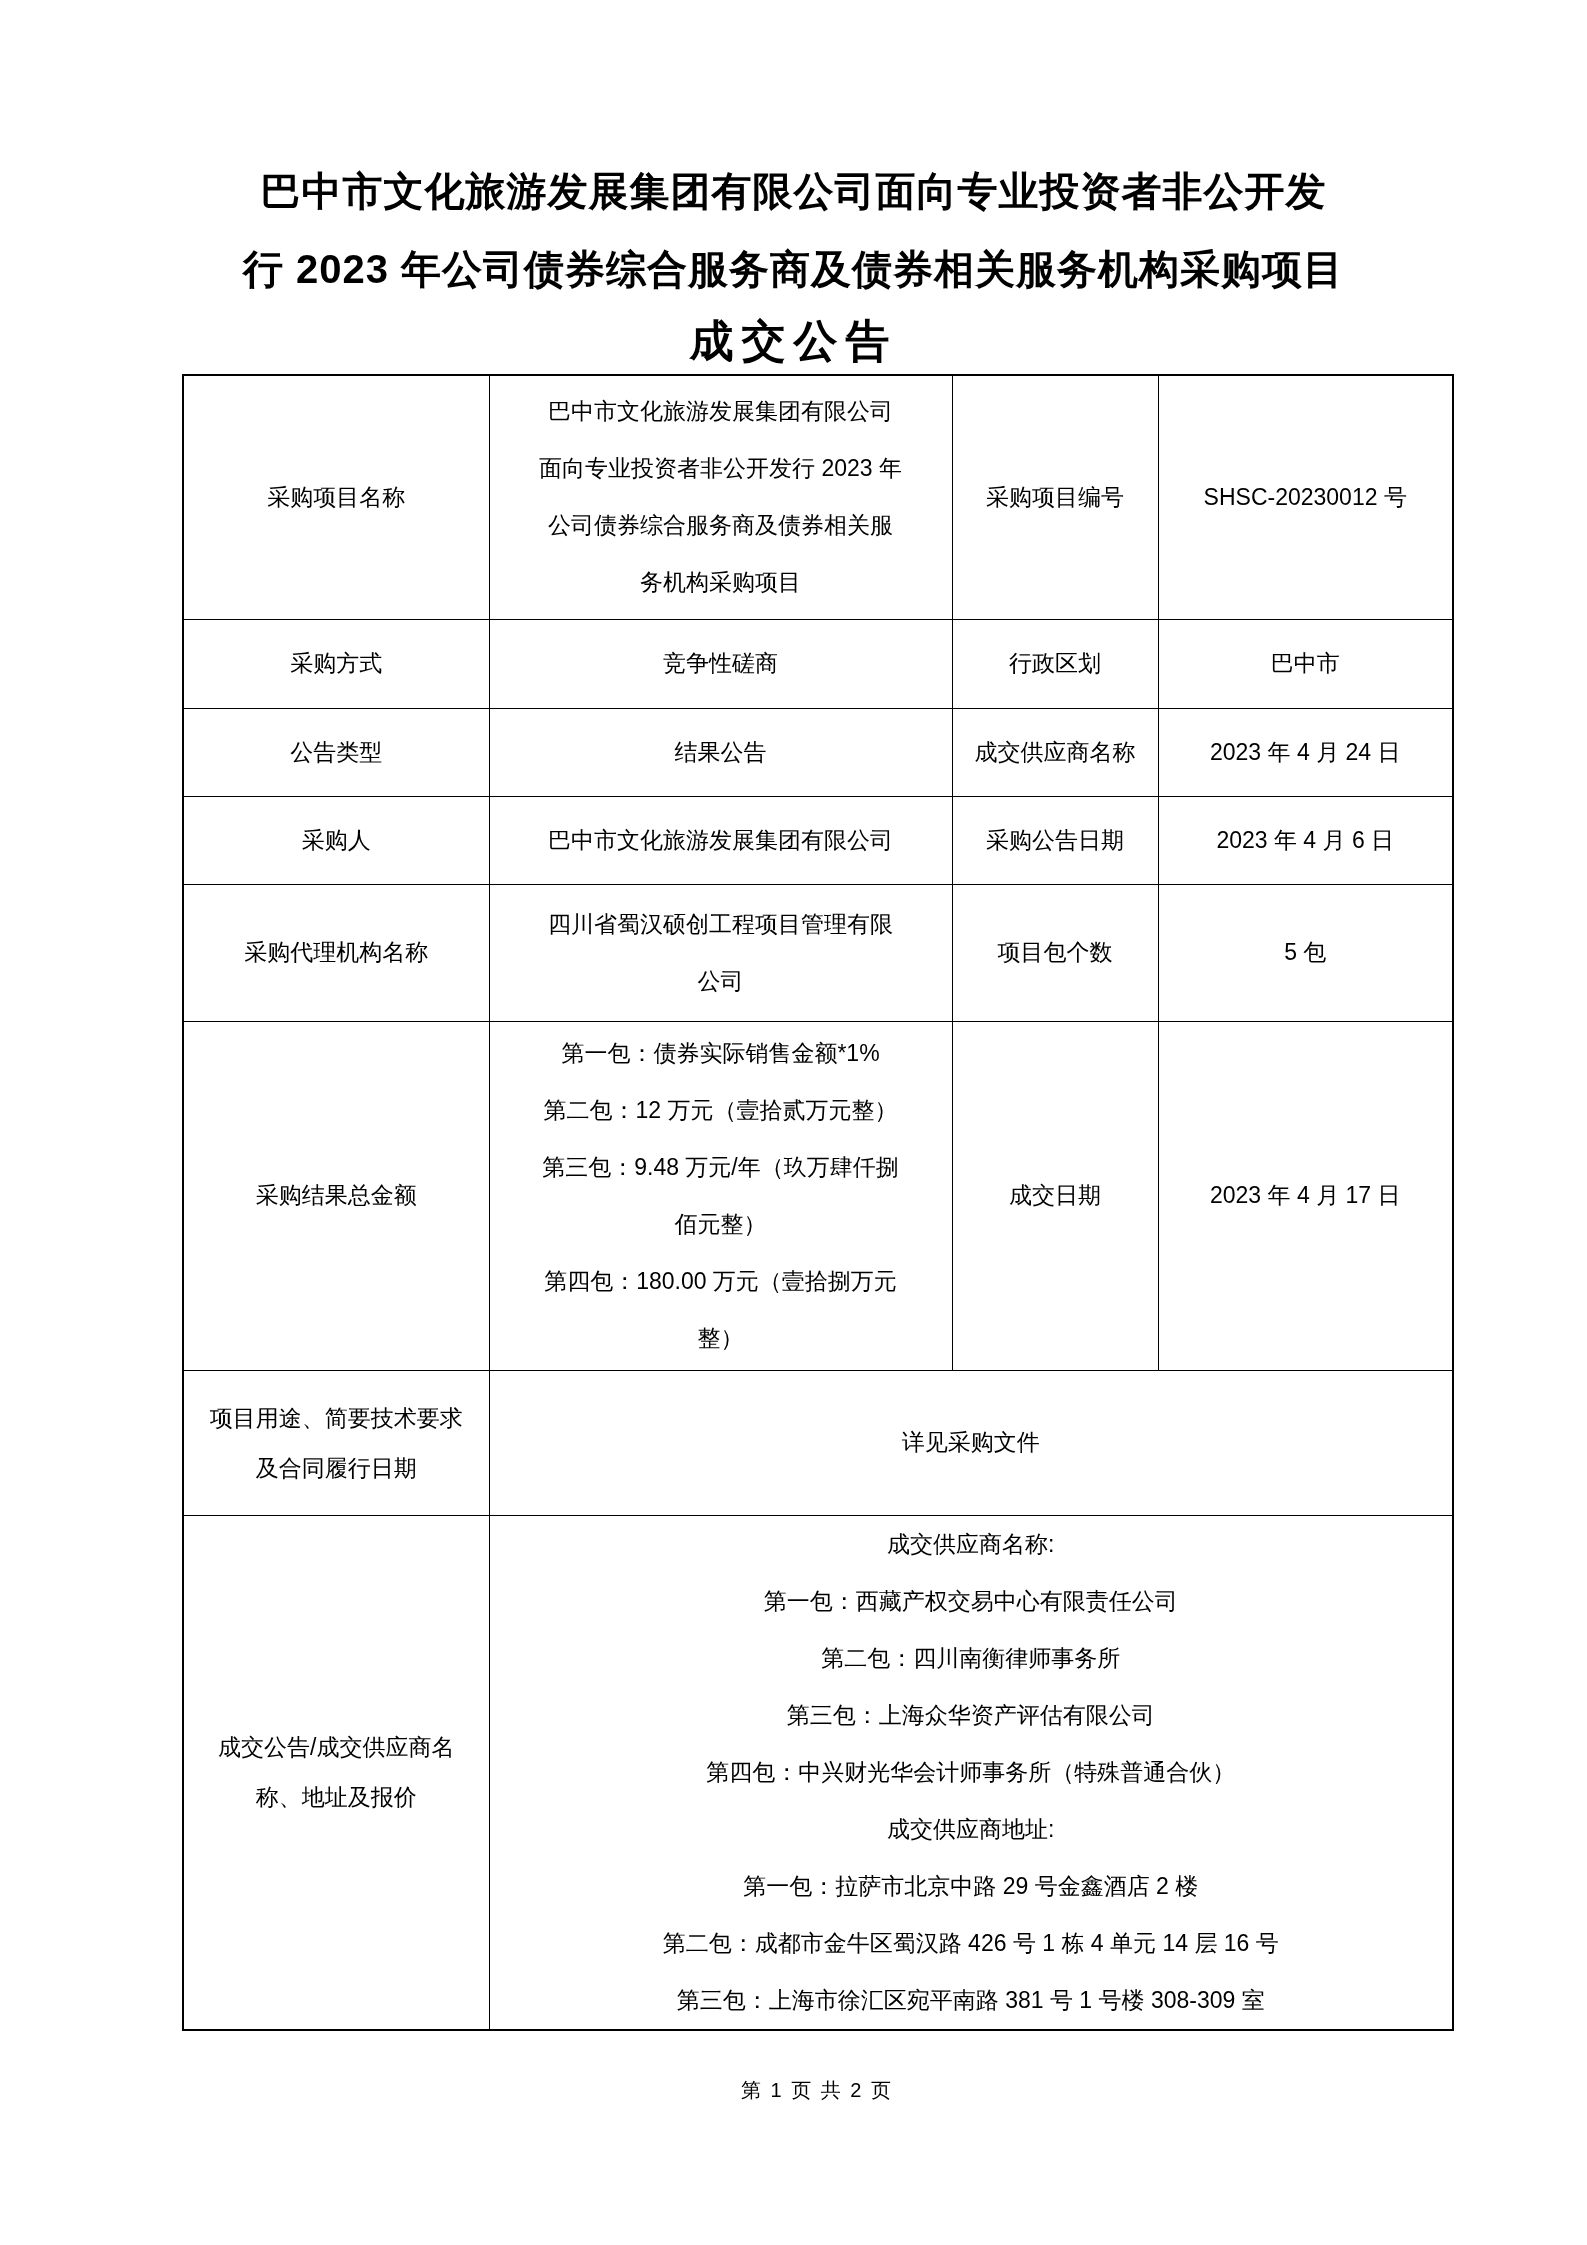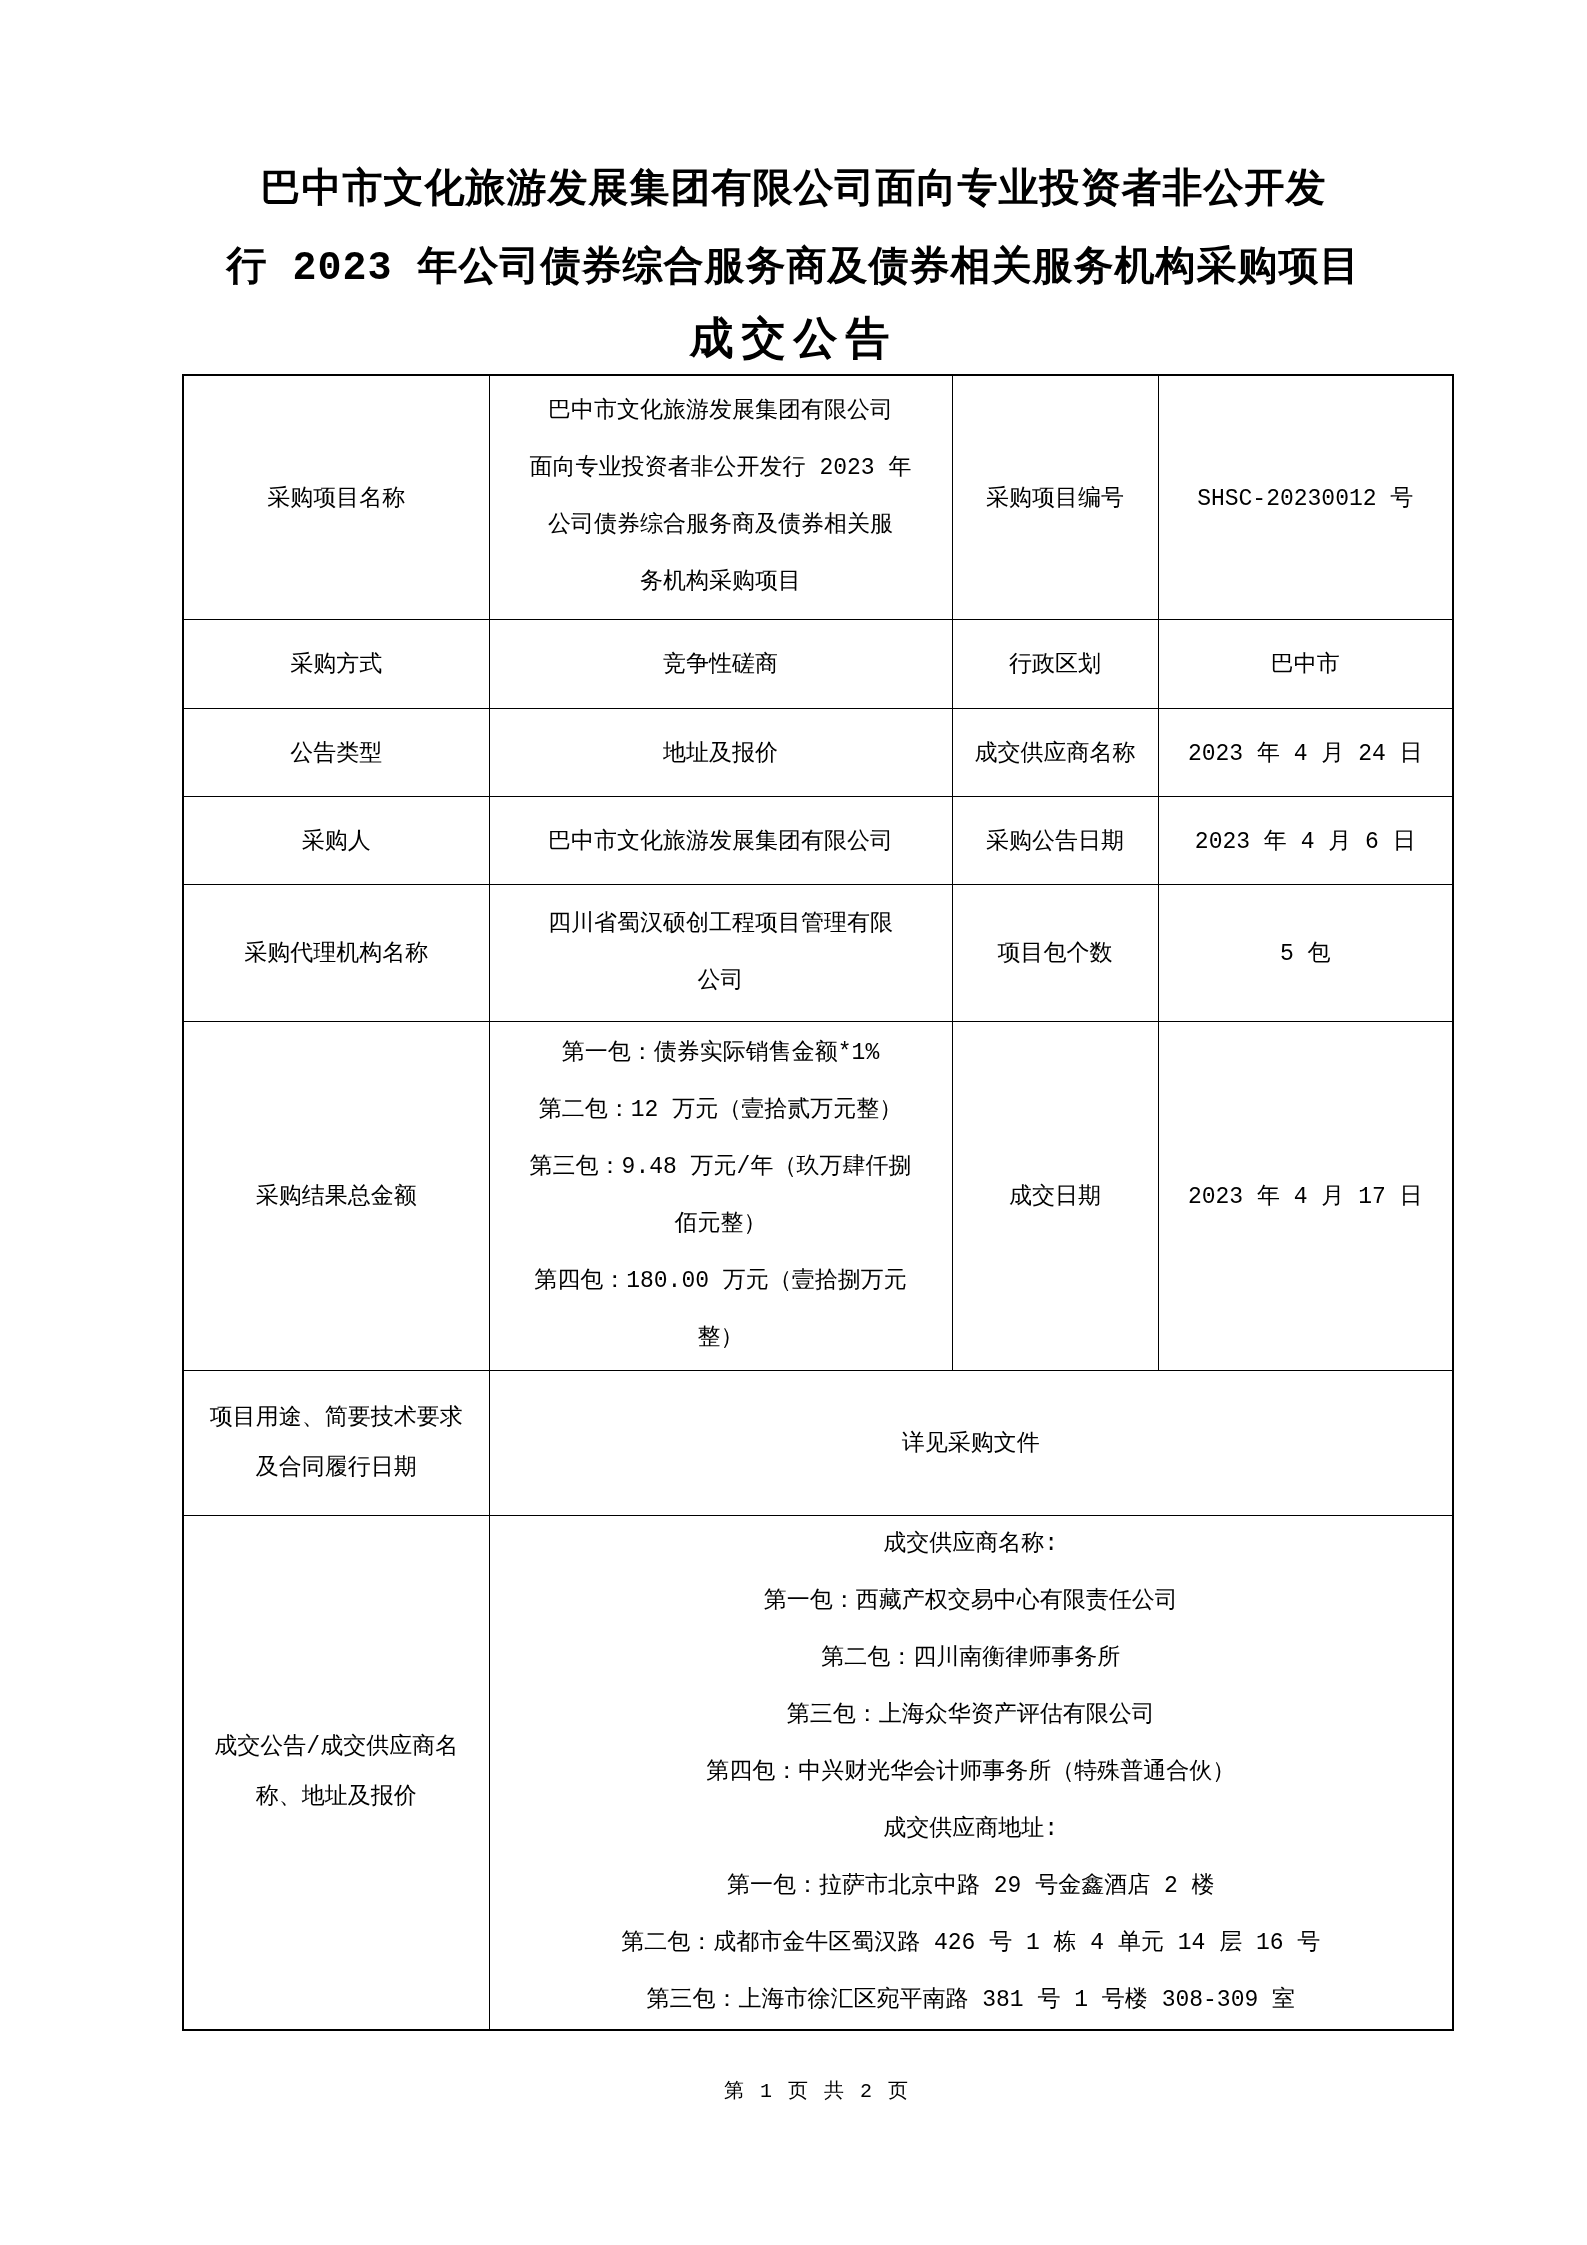--- a/index.html
+++ b/index.html
@@ -2,21 +2,21 @@
 <html><head>
 <meta charset="utf-8">
 <style>
   html, body { margin: 0; padding: 0; background: #ffffff; }
   .page {
     position: relative;
     width: 1587px;
     height: 2245px;
     background: #ffffff;
     color: #000000;
-    font-family: Liberation Mono, monospace;
+    font-family: Liberation Sans, sans-serif;
     overflow: hidden;
   }
   .title-block {
     padding-top: 152px;
     text-align: center;
     font-weight: bold;
   }
   .title-line {
     font-size: 40px;
     line-height: 78px;
@@ -97,21 +97,21 @@
         <td>SHSC-20230012 号</td>
       </tr>
       <tr class="r2">
         <td>采购方式</td>
         <td>竞争性磋商</td>
         <td>行政区划</td>
         <td>巴中市</td>
       </tr>
       <tr class="r3">
         <td>公告类型</td>
-        <td>地址及报价</td>
+        <td>结果公告</td>
         <td>成交供应商名称</td>
         <td>2023 年 4 月 24 日</td>
       </tr>
       <tr class="r4">
         <td>采购人</td>
         <td>巴中市文化旅游发展集团有限公司</td>
         <td>采购公告日期</td>
         <td>2023 年 4 月 6 日</td>
       </tr>
       <tr class="r5">

